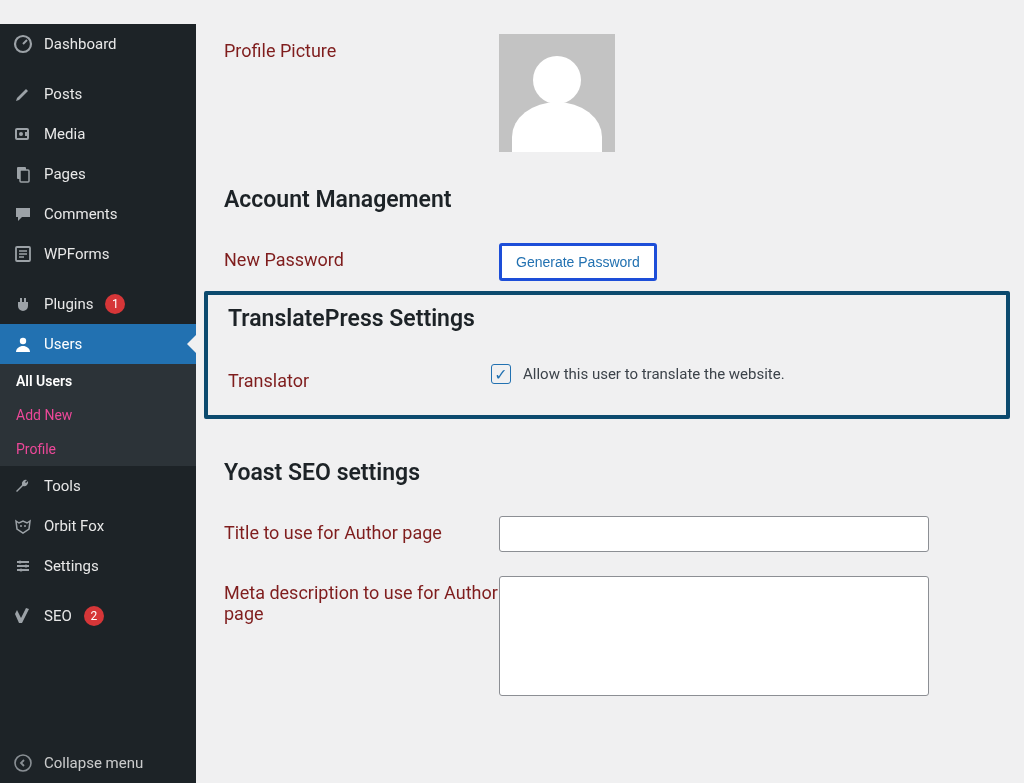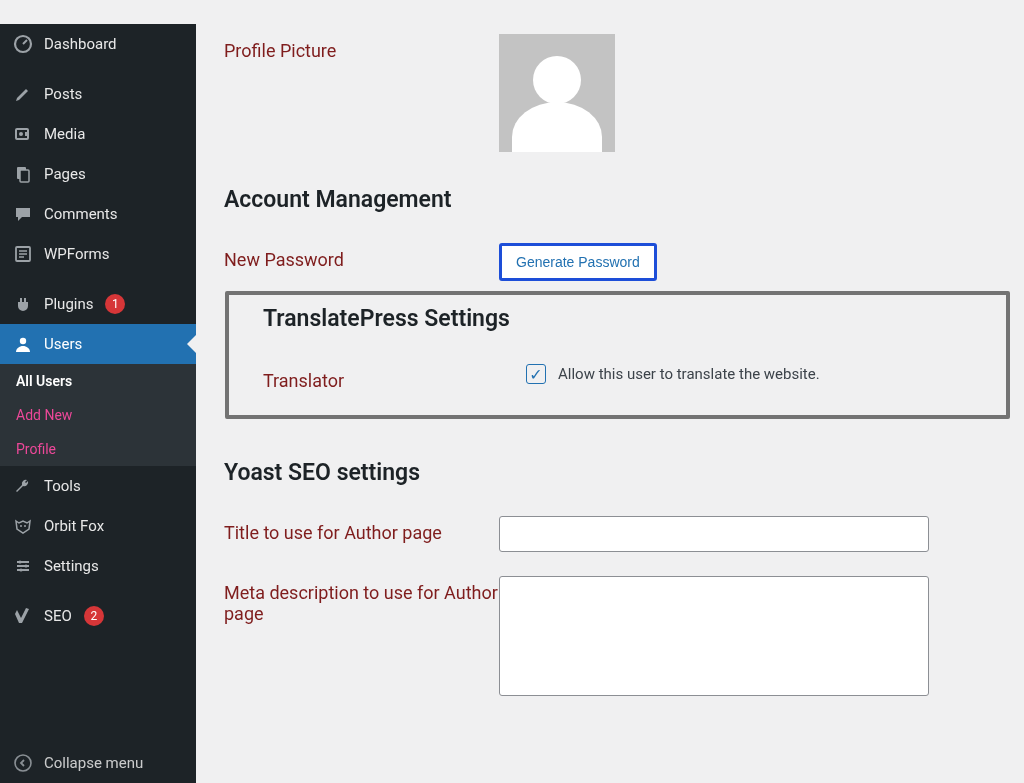--- a/index.html
+++ b/index.html
@@ -24,21 +24,21 @@
   .collapse-item { margin-top:auto; opacity:0.85;align-items:center; }
 
   
   .main { flex:1; padding: 10px 0 0 0; overflow:auto; }
   .form-row { display:flex; align-items:flex-start; padding: 24px 20px 0 28px; }
   .form-label { width: 275px; color:#7f1d1d; font-size:18px; padding-top:6px; }
   .form-field { flex:1; }
   .avatar-placeholder { width:116px; height:118px; background:#c3c3c3; display:flex; align-items:flex-end; justify-content:center; overflow:hidden; }
   .section-title { font-size:23px; font-weight:600; color:#1d2327; padding: 34px 0 6px 28px; }
   .gen-btn { border:3px solid #1d4ed8; color:#2271b1; background:#fff; padding:8px 14px; border-radius:3px; font-size:14px; cursor:pointer; }
-  .highlight-box { border:4px solid #737373; margin: 10px 14px 6px 29px; padding: 2px 2px 24px 20px; border-radius:2px; }
+  .highlight-box { border:4px solid #0c4a6e; margin: 10px 14px 6px 8px; padding: 2px 2px 24px 6px; border-radius:2px; }
   .highlight-box .section-title { padding-top: 8px; padding-left: 14px; }
   .highlight-box .form-row { padding-left: 14px; padding-top: 26px; }
   .highlight-box .form-label { width: 263px; }
   .cb-wrap { display:flex; align-items:center; gap:12px; font-size:15px; color:#3c434a; }
   .cb { width:20px; height:20px; border:1px solid #2271b1; border-radius:3px; display:inline-flex; align-items:center; justify-content:center; color:#2271b1; font-size:16px; cursor:pointer; }
   .text-input { width:430px; height:36px; border:1px solid #8c8f94; border-radius:3px; background:#fff; padding:0 10px; font-size:14px; }
   .textarea { width:430px; height:120px; border:1px solid #8c8f94; border-radius:3px; background:#fff; padding:8px 10px; font-size:14px; resize:none; }
 
   
   .sil { width:100%; height:100%; position:relative; }

